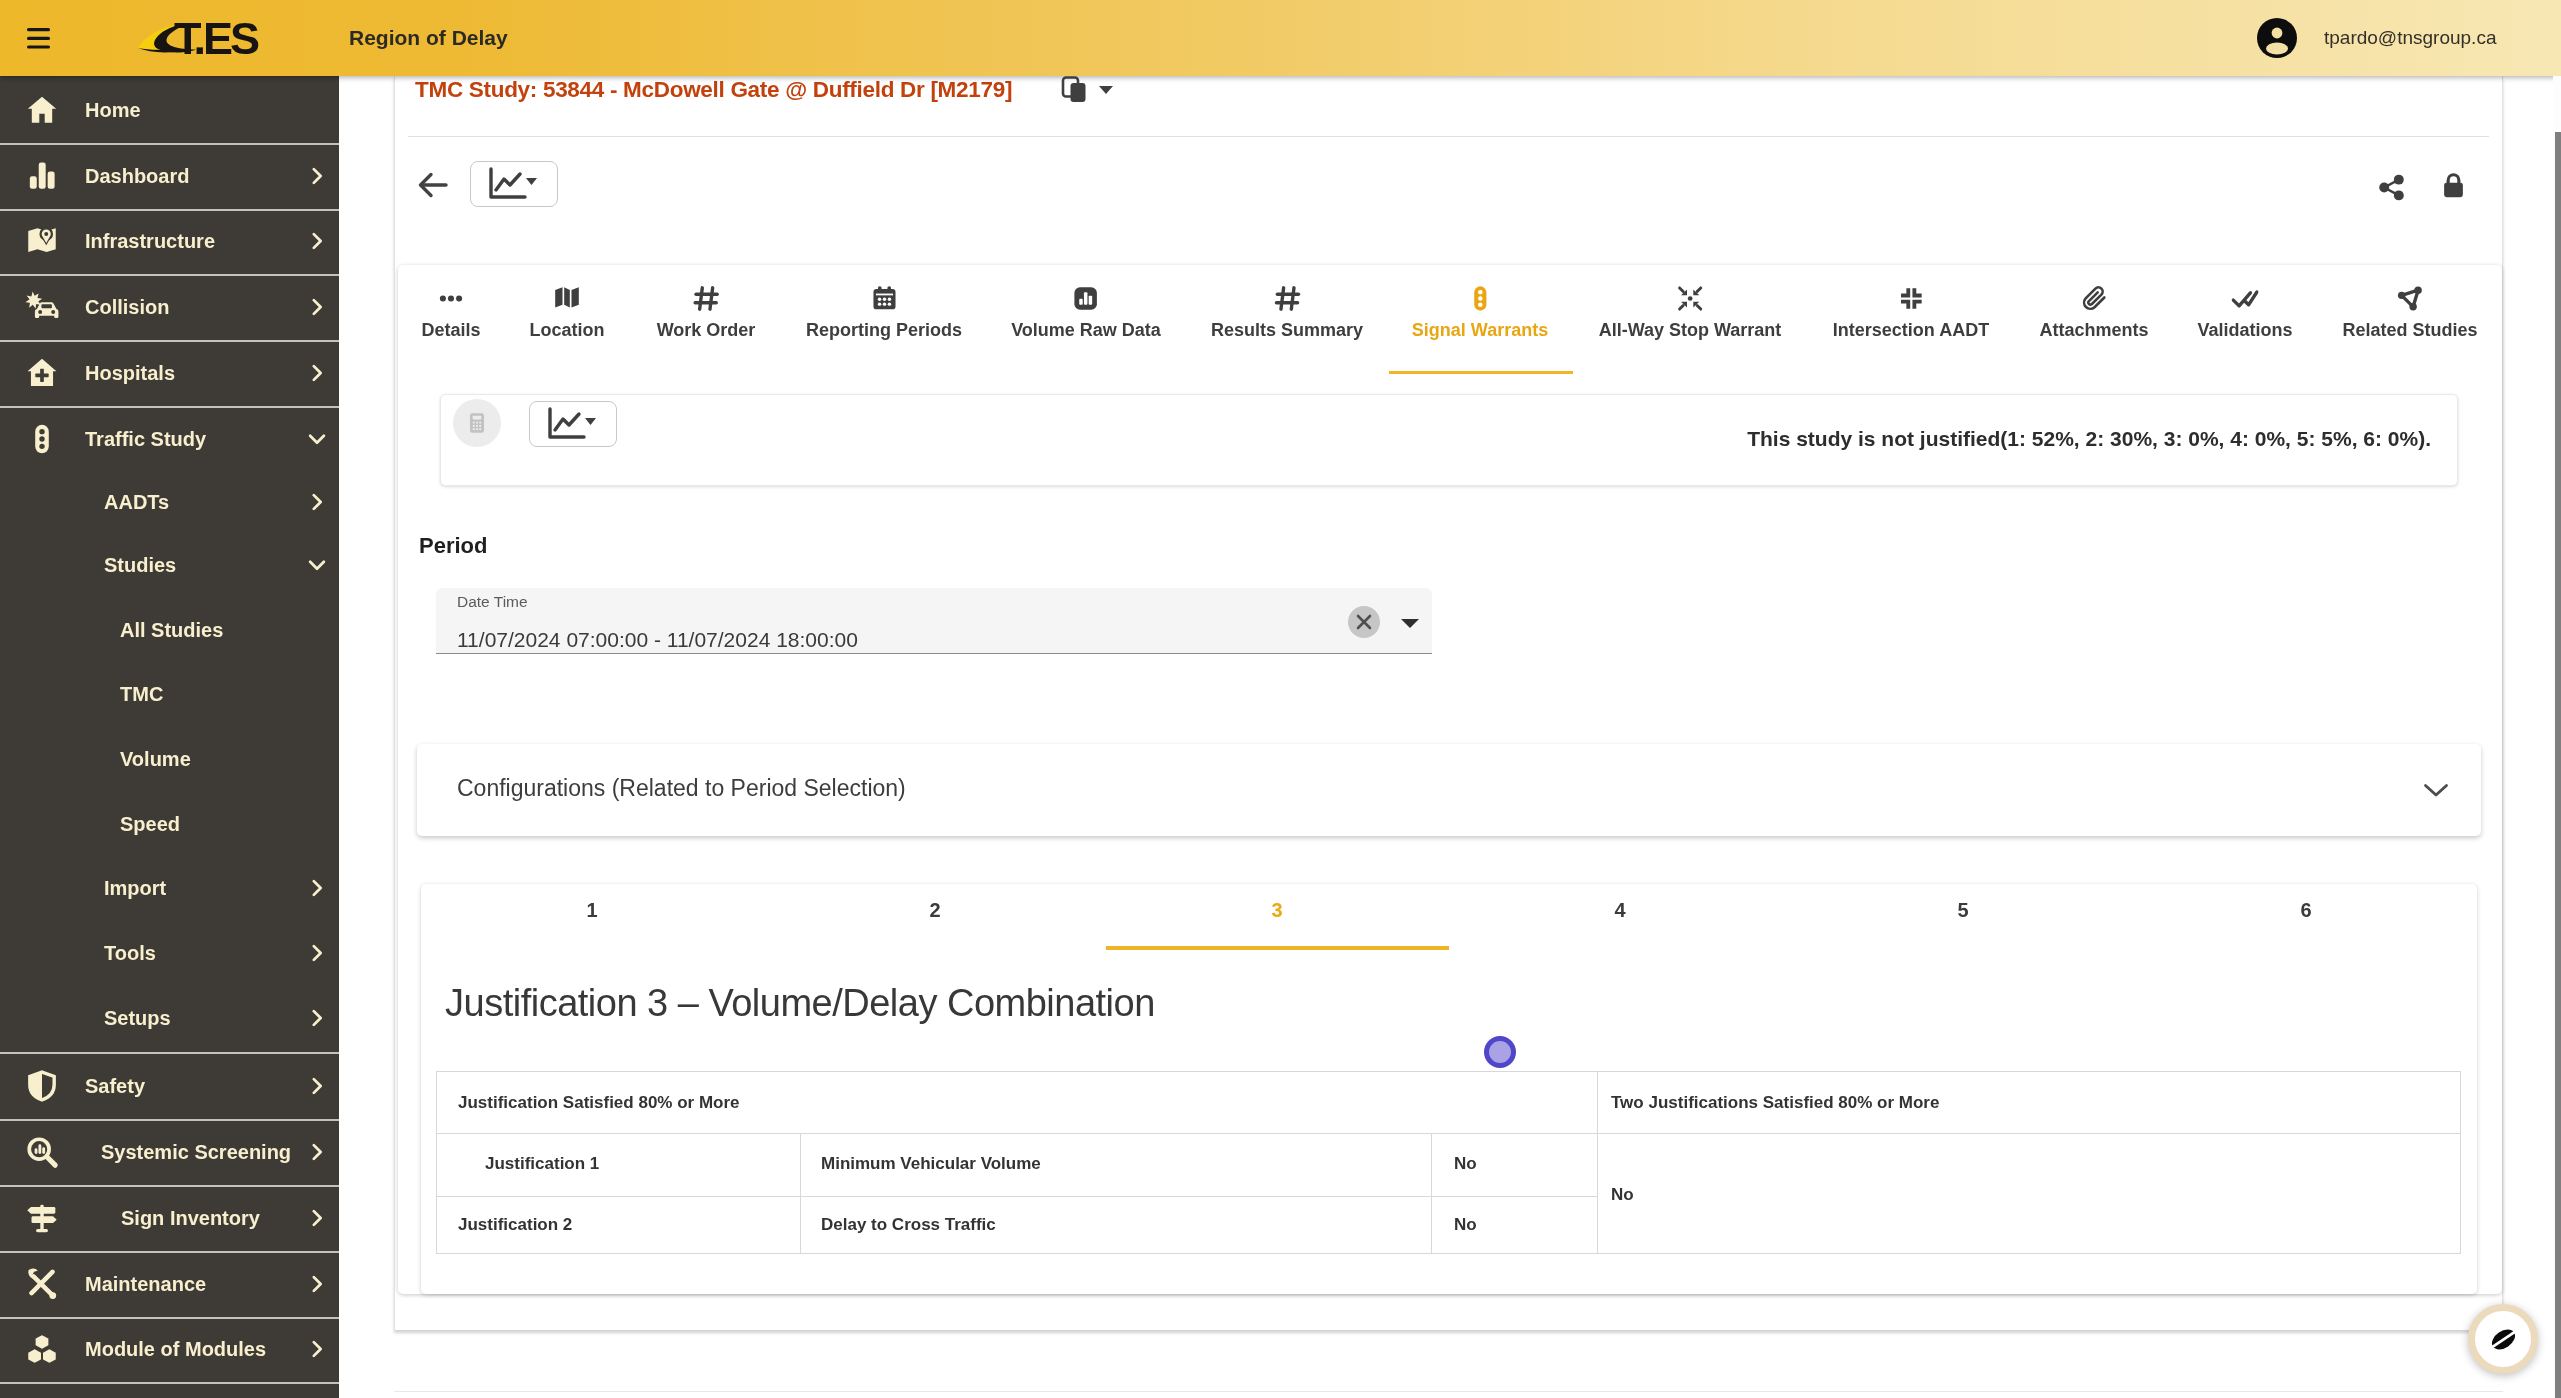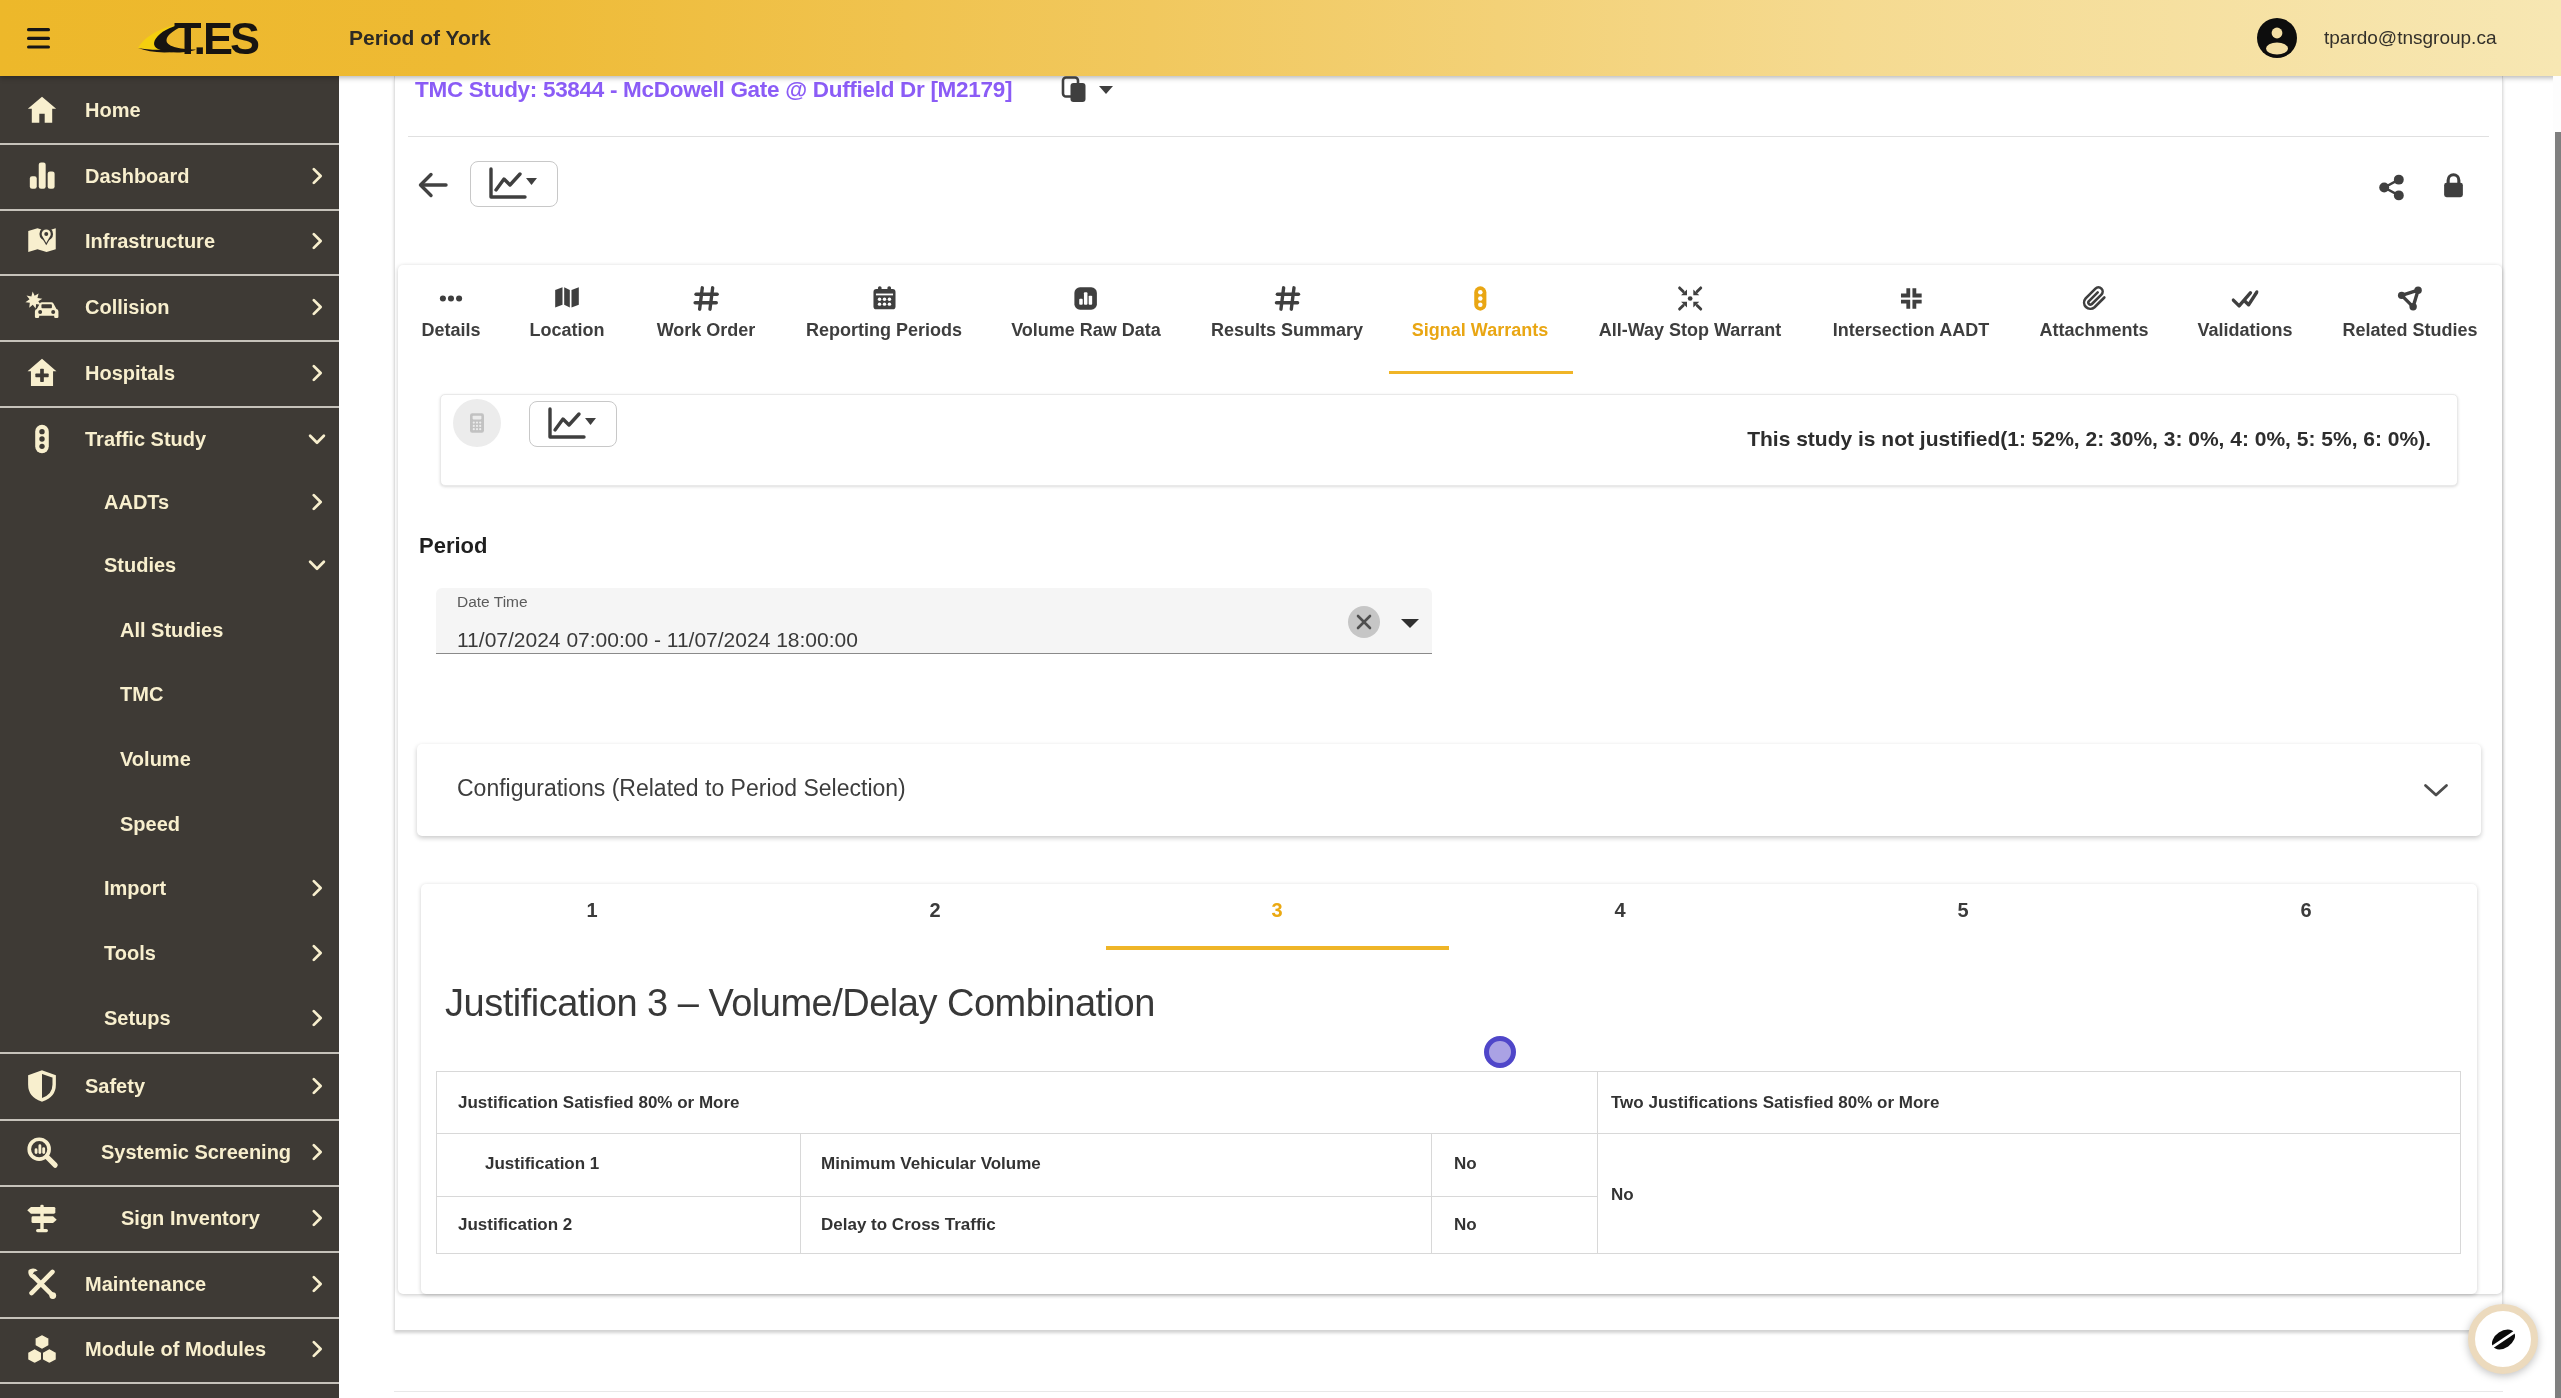--- a/index.html
+++ b/index.html
@@ -18,21 +18,21 @@
   
   #sidebar { left:0; top:76px; width:339px; height:1322px; background:#3e3a35; }
   .mi { position:absolute; left:0; width:339px; color:#f8efce; font-weight:bold; font-size:20px; }
   .mi .lbl { position:absolute; top:50%; transform:translateY(-50%); }
   .mdiv { position:absolute; left:0; width:339px; height:1.6px; background:rgba(244,240,231,0.75); }
 
   
   #container { left:394px; top:76px; width:2109px; height:1254px; background:#fff;
     border-left:1px solid #e2e2e2; border-right:1px solid #e2e2e2;
     box-shadow:0 3px 3px rgba(0,0,0,0.18); }
-  #pageTitle { left:415px; top:77px; font-size:22.5px; font-weight:bold; color:#8b5cf6; letter-spacing:-0.3px; }
+  #pageTitle { left:415px; top:77px; font-size:22.5px; font-weight:bold; color:#c2410c; letter-spacing:-0.3px; }
   #titleDiv { left:408px; top:136px; width:2081px; height:1px; background:#e0e0e0; }
   .chartbtn { position:absolute; background:#fff; border:1px solid #c8c8c8; border-radius:8px; }
 
   
   #tabscard { left:398px; top:265px; width:2104px; height:1029px; background:#fff;
     border-radius:5px; box-shadow:0 1px 4px rgba(0,0,0,0.22); }
   .tab { position:absolute; top:285px; text-align:center; transform:translateX(-50%);
     color:#3e3e3e; font-size:18px; font-weight:bold; }
   .tab svg { display:block; margin:0 auto 8px auto; }
   .tab.active { color:#e9a613; }
@@ -343,21 +343,21 @@
       <rect x="0" y="17.4" width="23" height="3.2" rx="1.5"></rect>
     </g>
   </svg>
 
   <svg class="abs" style="left:138px; top:12px;" width="126" height="52" viewBox="0 0 126 52">
     <path d="M0 36 C8 22 30 12 52 11 C38 16 28 22 26 28 C24 33 30 37 44 38 C30 40 18 39 10 37 Z" fill="#f5cf0e"></path>
     <path d="M52 11 C36 17 29 23 28.5 28 C28 34 40 37.5 58 37.5 C50 41 30 42 20 37 C14 34 15 28 22 22 C29 16 40 12 52 11 Z" fill="#171411"></path>
     <path d="M0 36 C10 38 24 38.5 38 36.5 L40 39.5 C24 41.5 10 40 0 36 Z" fill="#171411"></path>
     <text x="36" y="42" font-size="45" font-weight="bold" fill="#171411" font-family="'Liberation Sans',sans-serif" letter-spacing="-3">T.ES</text>
   </svg>
-  <div id="regionTitle" class="abs">Period of York</div>
+  <div id="regionTitle" class="abs">Region of Delay</div>
 
   <svg class="abs" style="left:2257px; top:18px;" width="40" height="40" viewBox="0 0 40 40">
     <circle cx="20" cy="20" r="20" fill="#0d0d0d"></circle>
     <circle cx="20" cy="15" r="5.4" fill="#f4dfa4"></circle>
     <ellipse cx="20" cy="30.5" rx="11" ry="6" fill="#f4dfa4"></ellipse>
   </svg>
   <div id="email" class="abs">tpardo@tnsgroup.ca</div>
 
   <div class="tab" style="left:451px;"><svg width="27" height="27" viewBox="0 0 24 24">
         <g fill="#3f3f3f">

